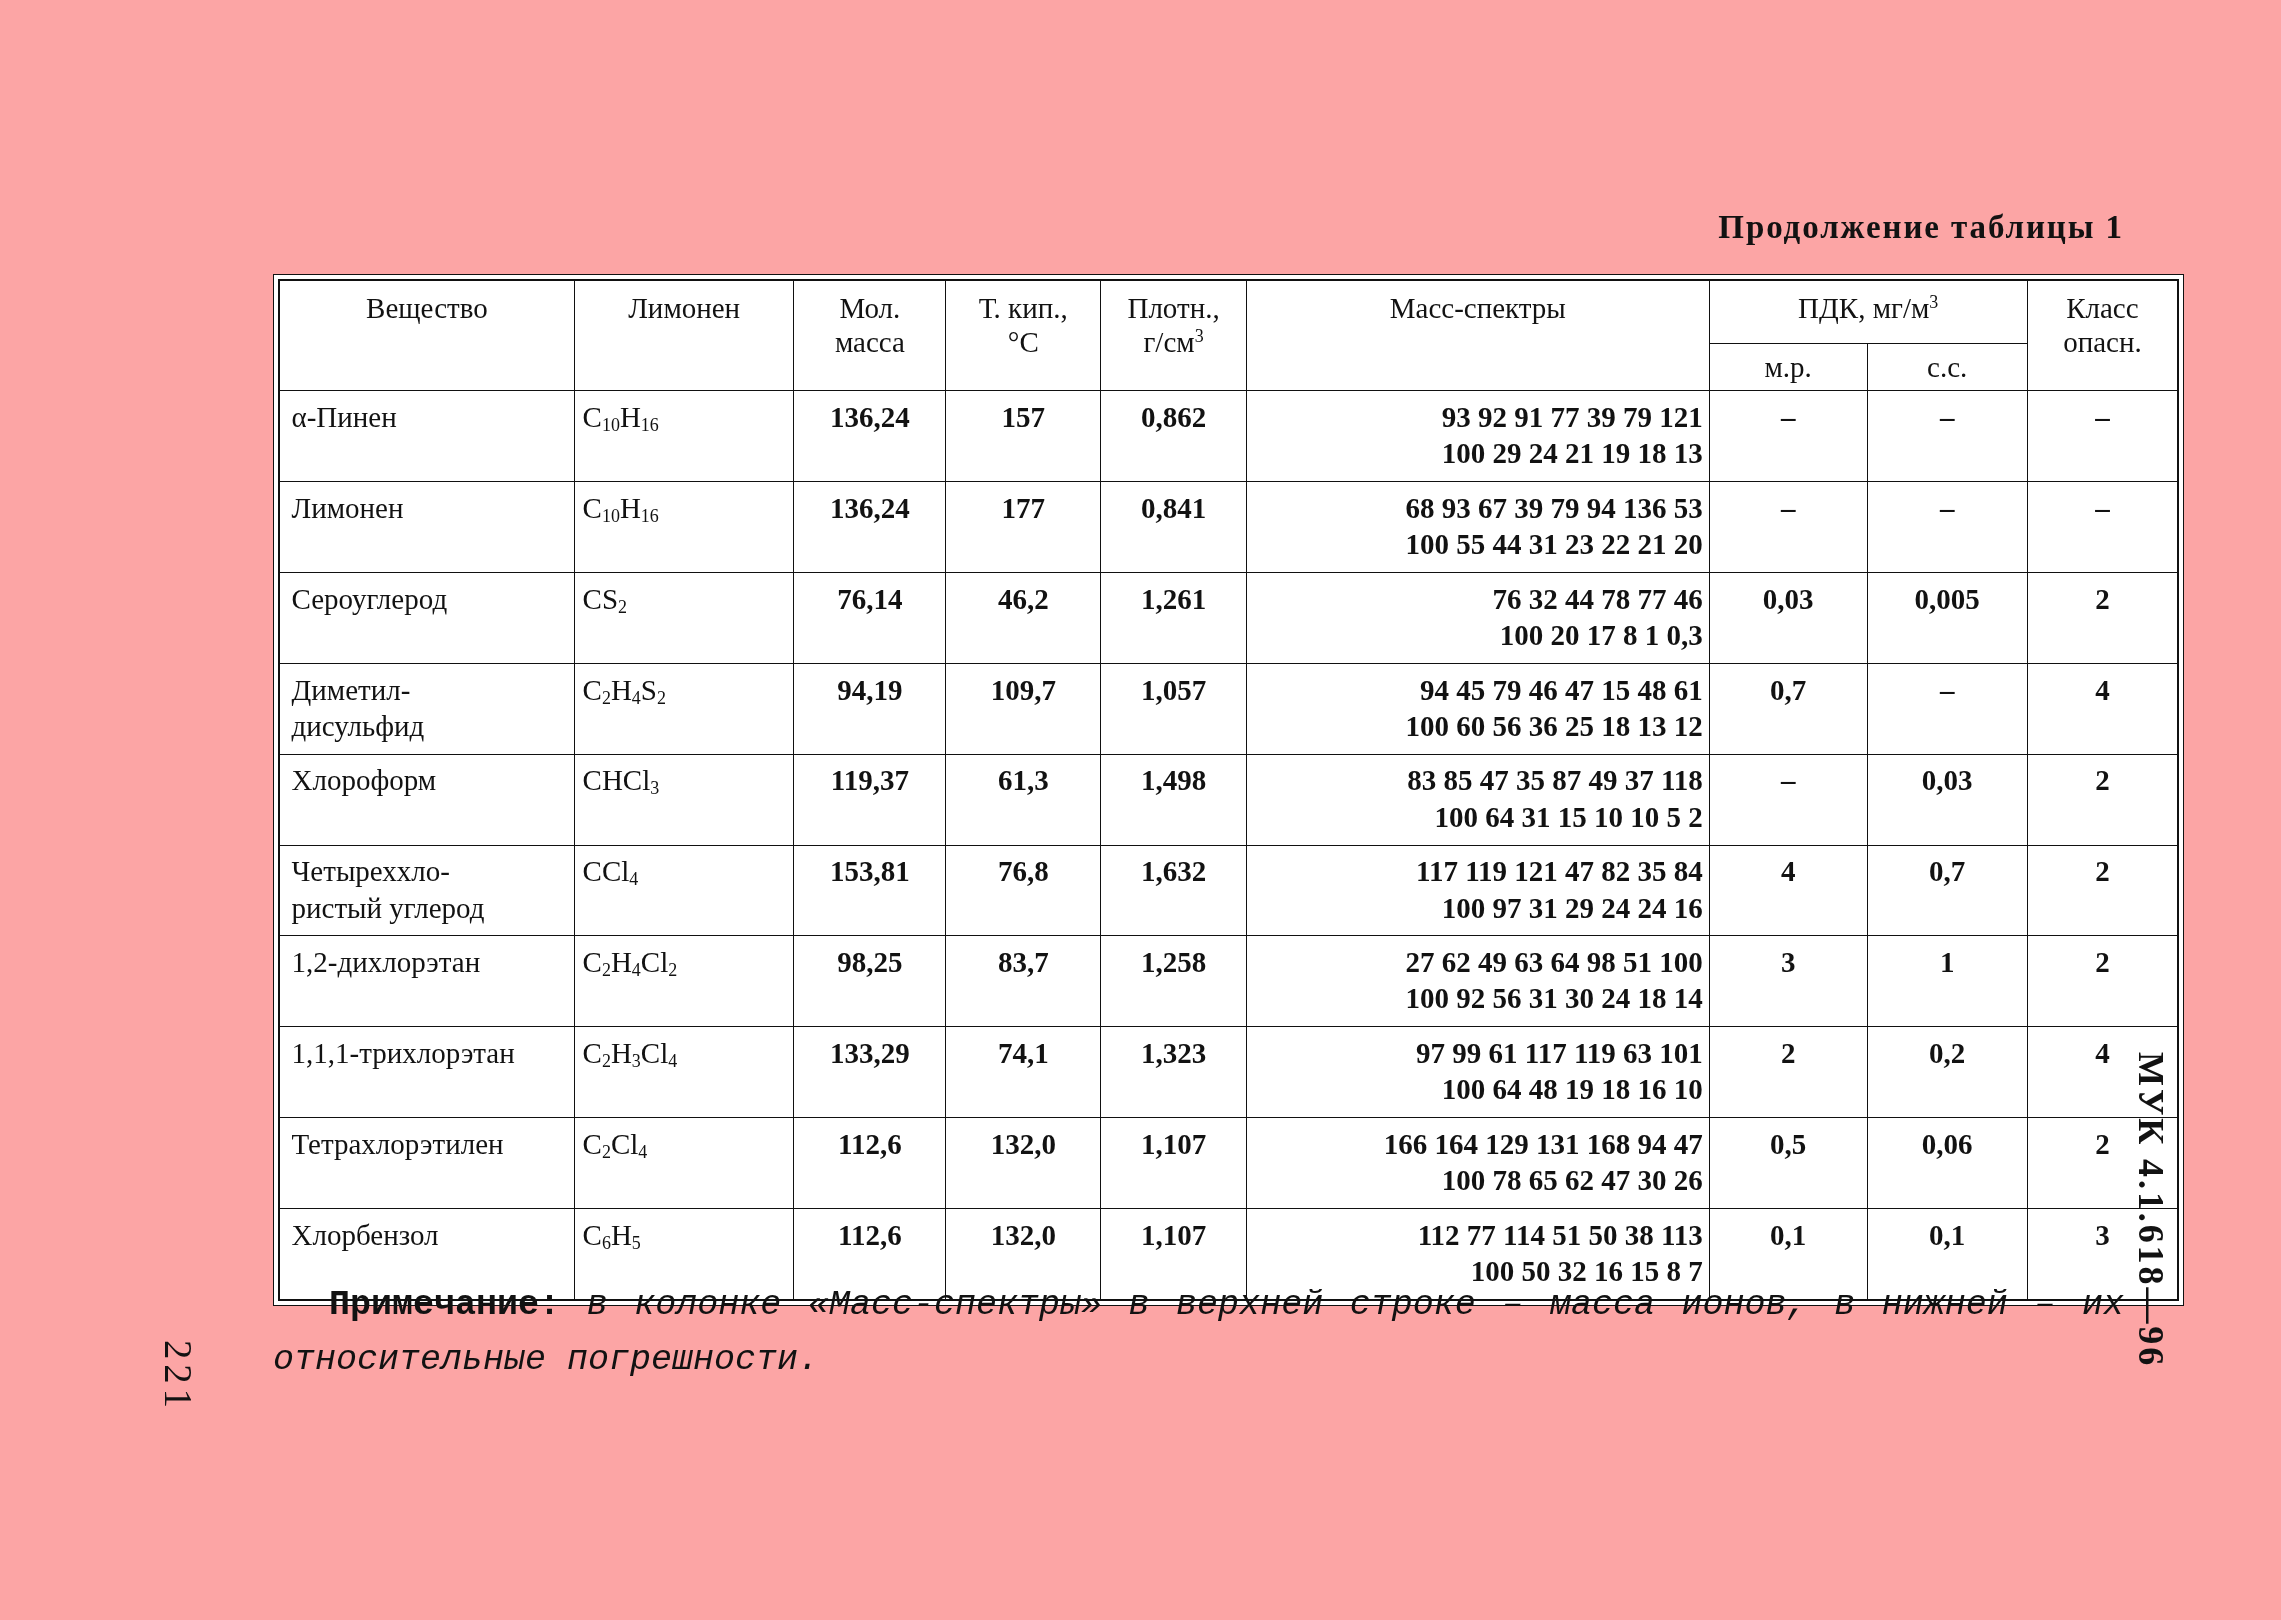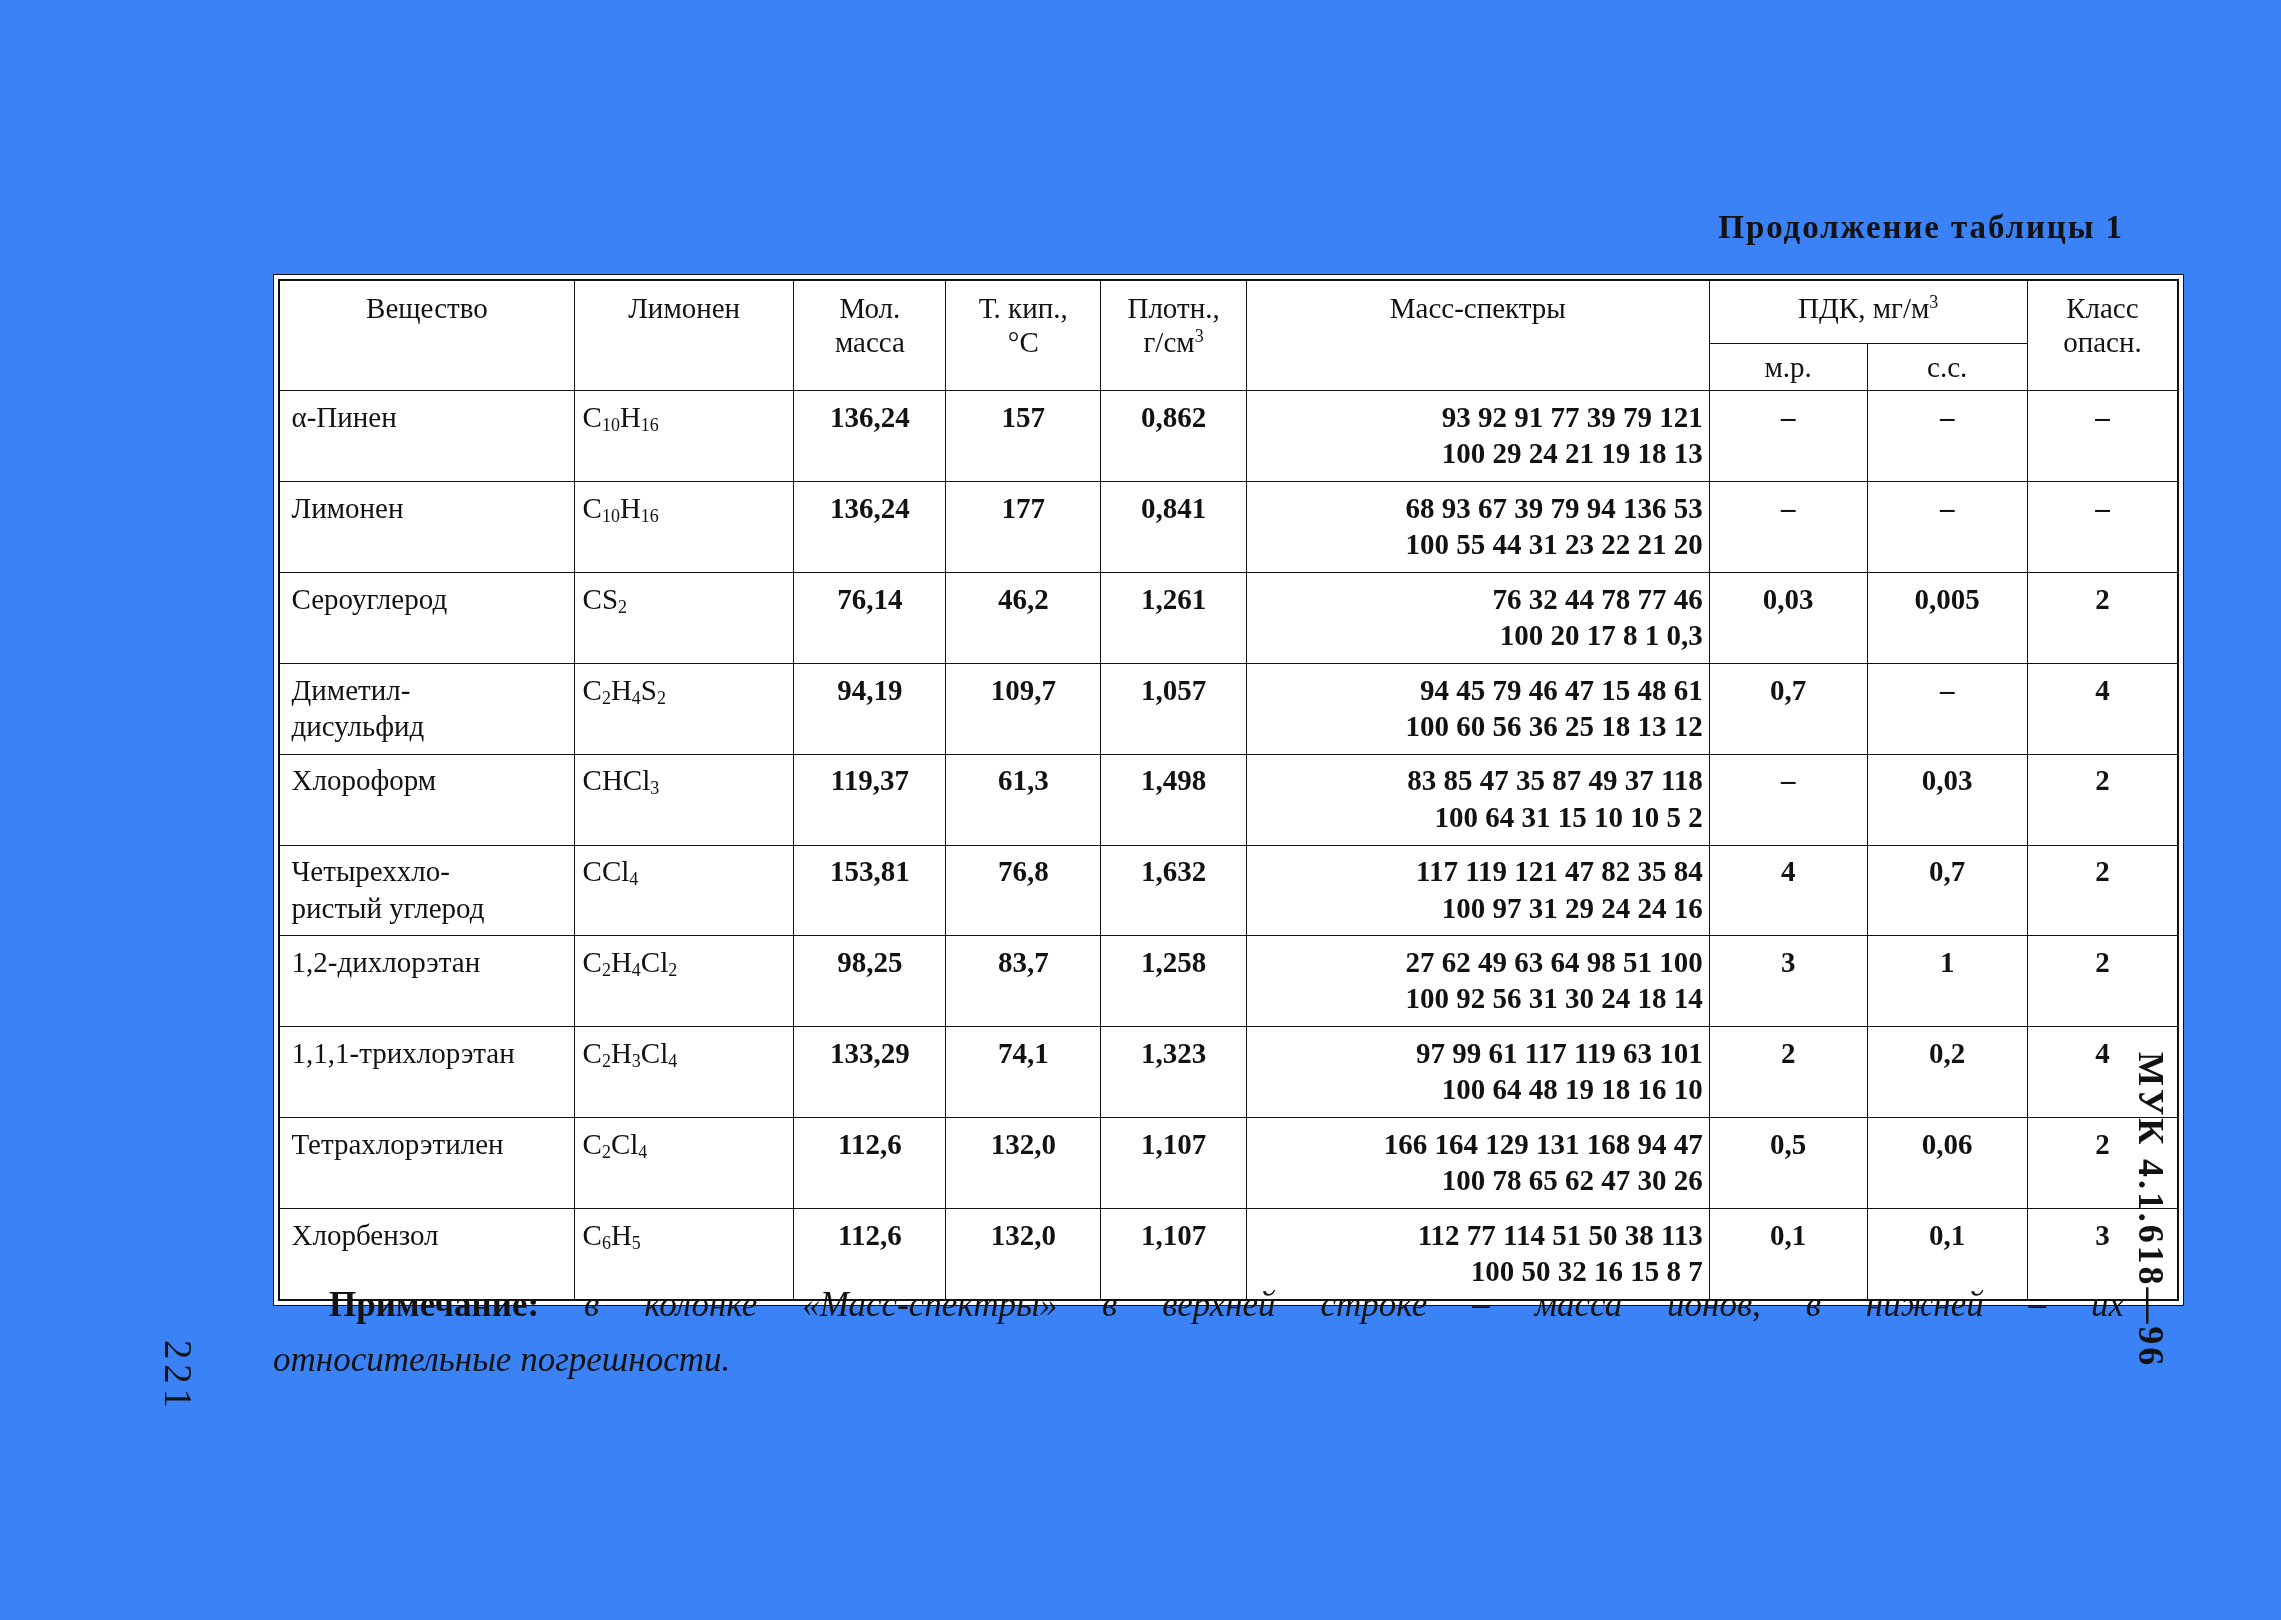--- a/index.html
+++ b/index.html
@@ -2,21 +2,21 @@
 <html><head>
 <meta charset="utf-8">
 <style>
   * { margin:0; padding:0; box-sizing:border-box; }
   html,body { background:#ffffff; }
   body {
     width:2282px; height:1620px; position:relative; overflow:hidden;
     font-family:"Liberation Serif","DejaVu Serif",serif;
     color:#121212;
   }
-  .page { position:absolute; inset:0; background:#3b82f6; }
+  .page { position:absolute; inset:0; background:#fca5a5; }
 
   .cont-label {
     position:absolute; top:209px; left:273px; width:1851px;
     text-align:right; font-size:33px; font-weight:700; letter-spacing:1.9px;
   }
 
   .table-frame {
     position:absolute; left:273px; top:274px; width:1911px;
     border:1.9px solid #111; padding:3.9px; background:#fff;
   }
@@ -35,21 +35,21 @@
   thead tr.h2 { height:46px; }
   tbody tr { height:84px; }
   tbody td { font-size:29px; line-height:1.25; padding:7.7px 5.8px 9.7px; vertical-align:top; }
   td.c-sub  { text-align:left; padding-left:11.6px; }
   td.c-form { text-align:left; padding-left:7.7px; }
   td.c-num  { text-align:center; font-weight:700; }
   td.c-ms   { text-align:right; padding-left:7.7px; font-weight:700; }
   sub { font-size:62%; vertical-align:-0.25em; }
   sup { font-size:62%; vertical-align:0.55em; }
 
-  .note { position:absolute; left:273px; top:1280px; width:1851px; font-size:35px; line-height:1.45; }
+  .note { position:absolute; left:273px; top:1280px; width:1851px; font-size:35px; line-height:1.45;font-family:Liberation Mono, monospace; }
   .note-line1 { text-align:justify; text-align-last:justify; text-indent:56px; }
   .note-label { font-weight:700; font-style:normal; }
   .note-text  { font-style:italic;text-align:right; }
   .note-line2 { margin-top:3.9px; }
 
   .page-num {
     position:absolute; left:156px; top:1340px;
     writing-mode:vertical-rl; font-size:39px; letter-spacing:4.8px;
   }
   .doc-code {

